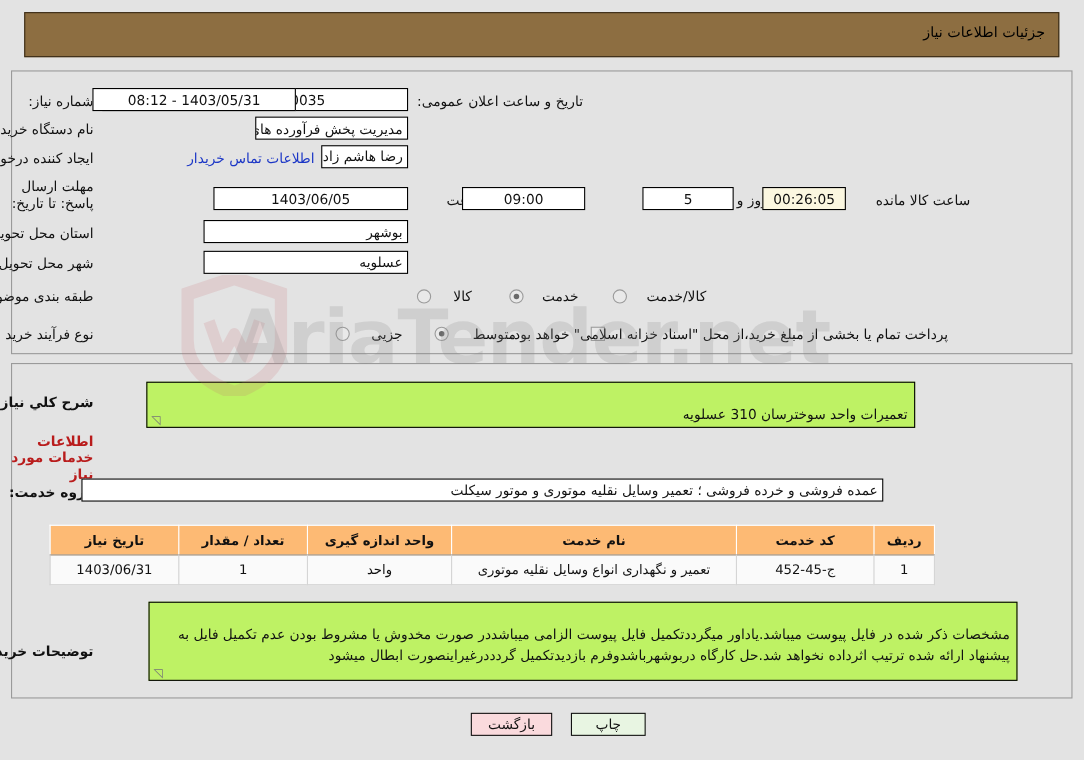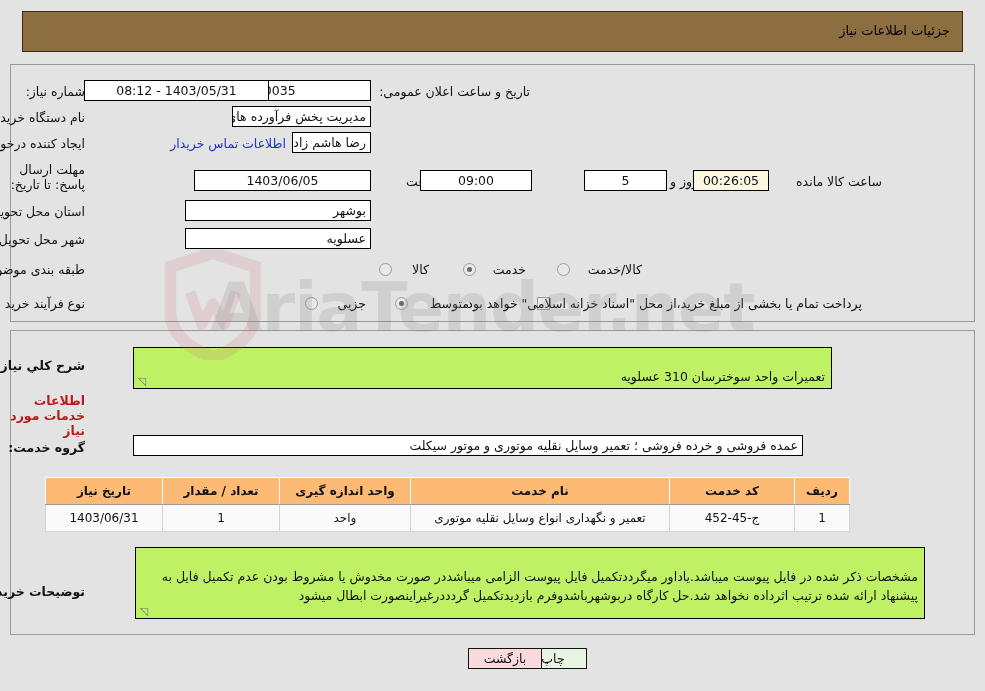--- a/index.html
+++ b/index.html
@@ -118,21 +118,21 @@
   }
 
   
   .btn{
     position:absolute;box-sizing:border-box;
     border:1px solid #111;height:21px;line-height:19px;
     font-size:12.5px;text-align:center;color:#111;
     cursor:pointer;z-index:4;
   }
   .btn-print {background:#e8f5e2;left:519px;top:648px;width:68px;}
-  .btn-back  {background:#fadadd;left:428px;top:648px;width:74px;margin-left:40px;}
+  .btn-back  {background:#fadadd;left:428px;top:648px;width:74px;}
 </style>
 </head>
 <body>
 
 <div class="watermark">
   <svg class="wm-shield" viewBox="0 0 100 115">
     <path d="M50 3 L95 18 V62 C95 88 74 104 50 112 C26 104 5 88 5 62 V18 Z" fill="none" stroke="#c76a72" stroke-width="13"></path>
     <path d="M26 44 L38 78 L50 56 L62 78 L74 44" fill="none" stroke="#c76a72" stroke-width="11" stroke-linejoin="round"></path>
   </svg>
   <div class="wm-text">AriaTender.net</div>
@@ -192,21 +192,21 @@
 
 <div class="lbl lbl-b" style="right:900px;top:358px;">شرح کلي نیاز:</div>
 <div class="ta" style="right:153px;top:347px;width:699px;height:42px;">
   <span>تعمیرات واحد سوخترسان 310 عسلویه</span>
   <span class="grip">◹</span>
 </div>
 
 <div class="sec-h" style="right:900px;top:393px;">اطلاعات خدمات مورد نیاز</div>
 
 <div class="lbl lbl-b" style="right:900px;top:440px;">گروه خدمت:</div>
-<div class="fld r" style="right:182px;top:435px;width:670px;padding-left:34px;">عمده فروشی و خرده فروشی ؛ تعمیر وسایل نقلیه موتوری و موتور سیکلت</div>
+<div class="fld r" style="right:182px;top:435px;width:729px;padding-left:34px;">عمده فروشی و خرده فروشی ؛ تعمیر وسایل نقلیه موتوری و موتور سیکلت</div>
 
 <table class="tbl">
   <thead>
     <tr>
       <th style="width:42px;">ردیف</th>
       <th style="width:112px;">کد خدمت</th>
       <th>نام خدمت</th>
       <th style="width:118px;">واحد اندازه گیری</th>
       <th style="width:104px;">تعداد / مقدار</th>
       <th style="width:104px;">تاریخ نیاز</th>

